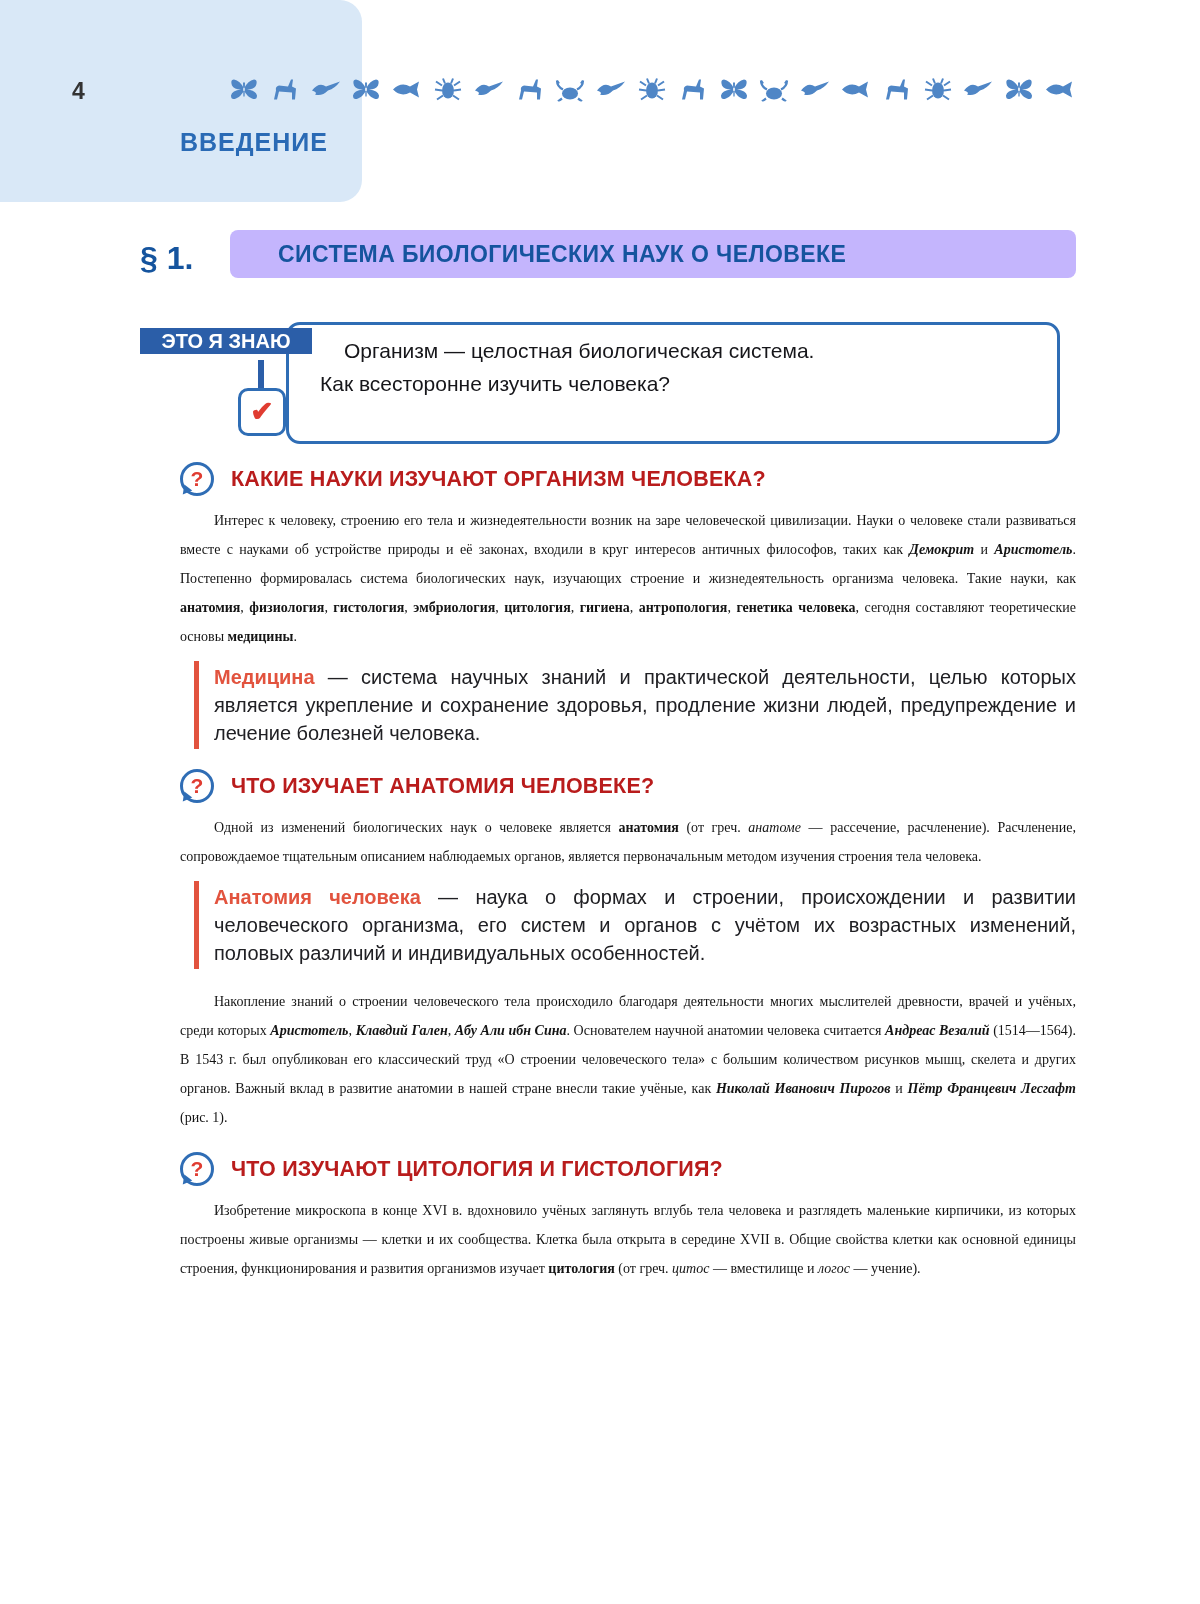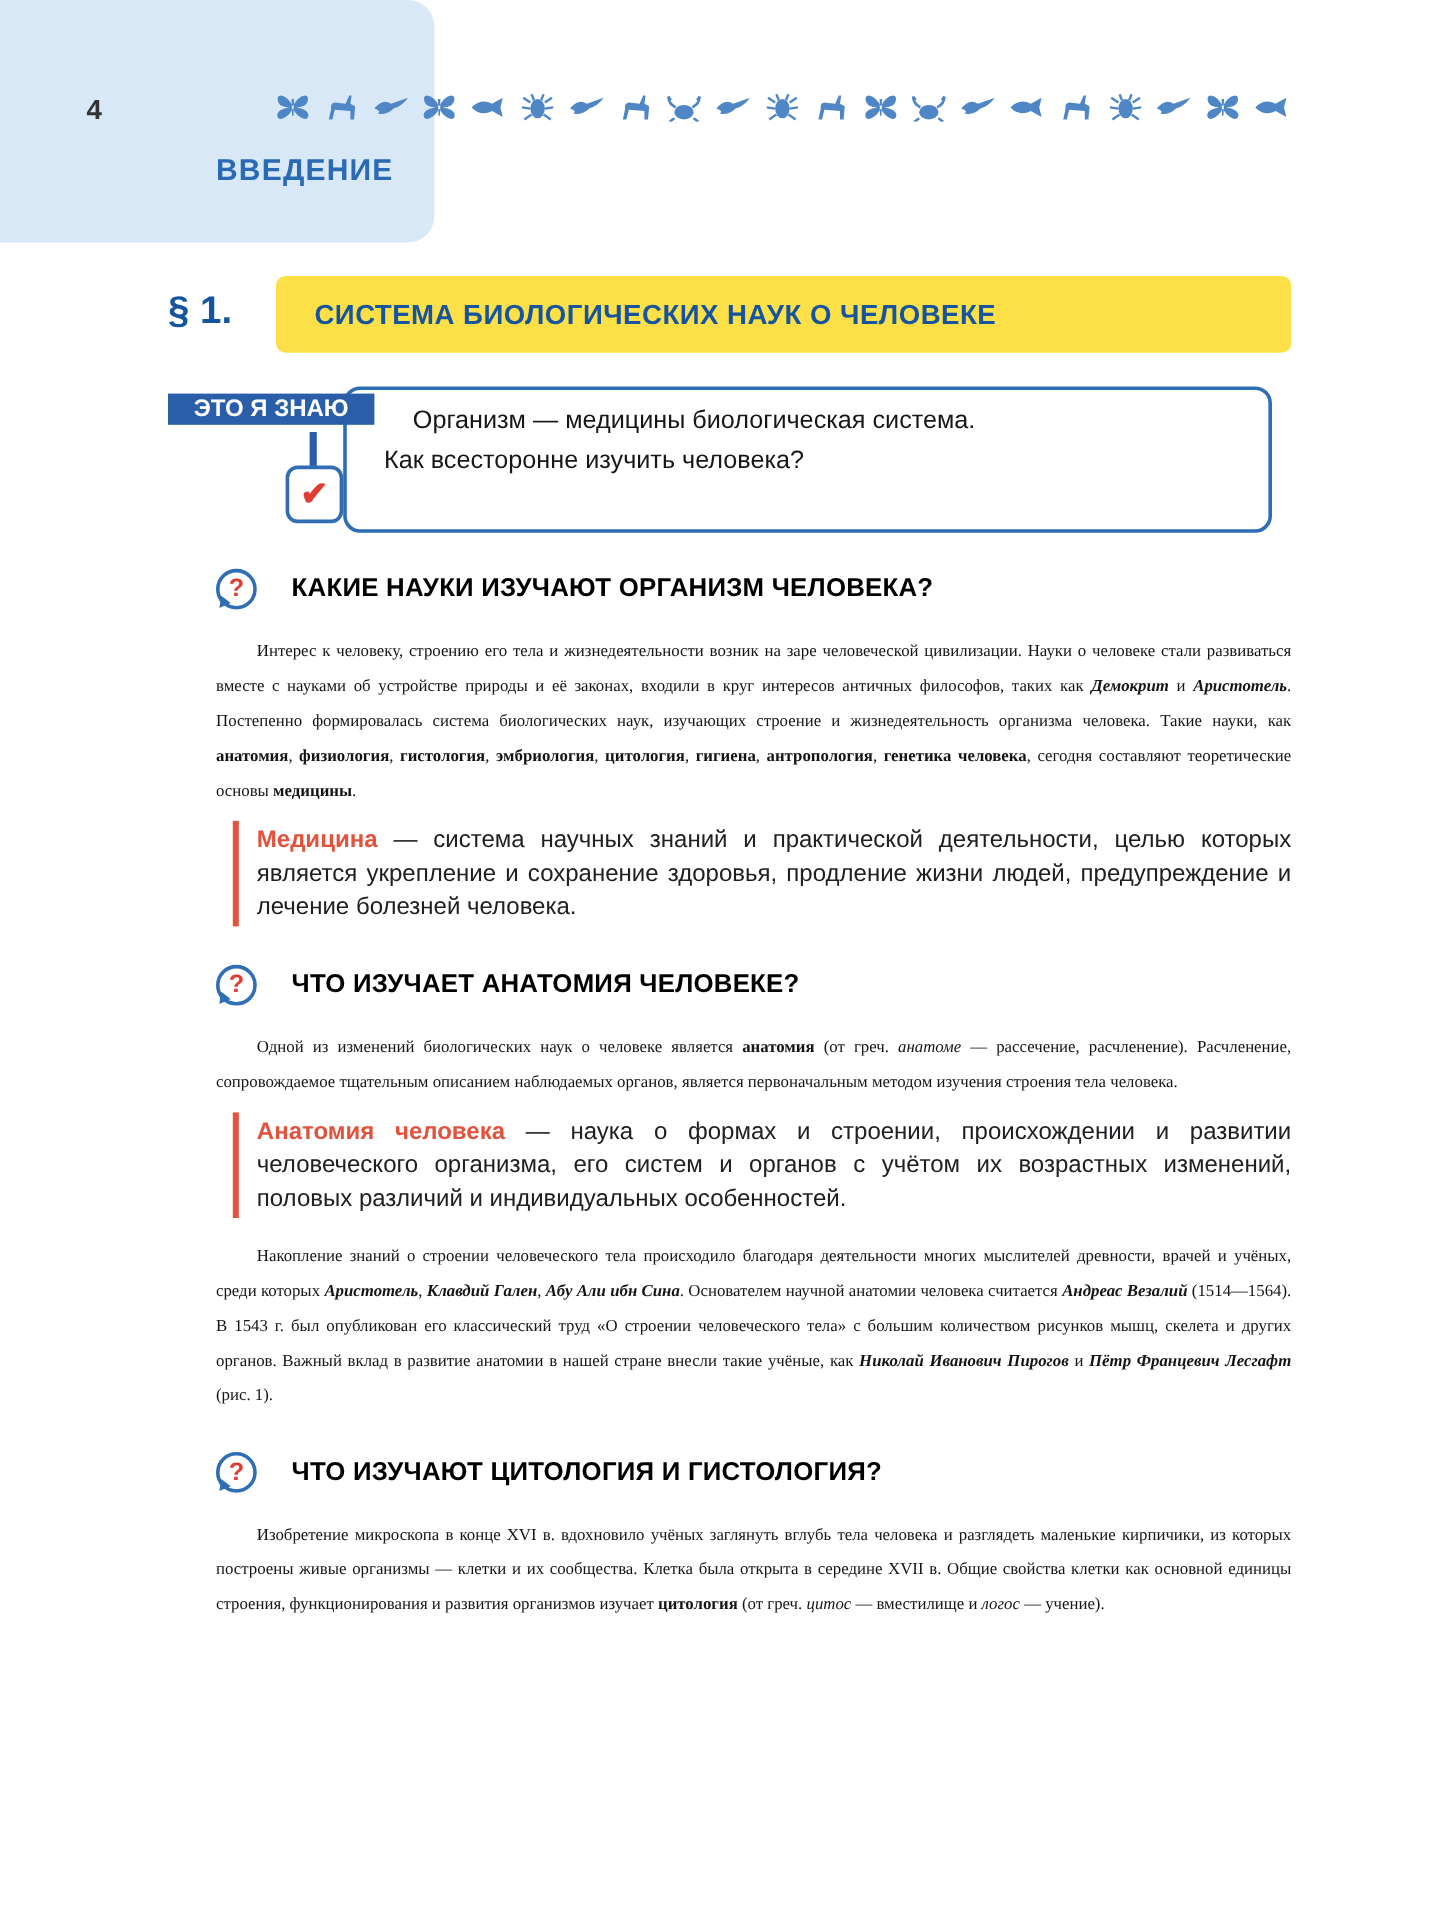--- a/index.html
+++ b/index.html
@@ -11,22 +11,22 @@
              border-radius:0 22px 22px 0;}
   .page-number{position:absolute;left:72px;top:78px;font-size:23px;font-weight:700;color:#333;}
   .frieze{position:absolute;left:228px;top:74px;width:848px;height:30px;display:flex;
           justify-content:space-between;align-items:center;}
   .animal{width:32px;height:25px;fill:#4f86c6;color:#4f86c6;flex:0 0 auto;}
   .running-head{position:absolute;left:180px;top:128px;font-size:25px;font-weight:700;
                 color:#2a6ab5;letter-spacing:1px;}
 
   
   .para-sign{position:absolute;left:140px;top:240px;font-size:32px;font-weight:700;color:#15549e;}
-  .title-bar{position:absolute;left:230px;top:230px;width:846px;height:64px;background:#fde047;
-             border-radius:8px;display:flex;align-items:center;padding-left:32px;box-sizing:border-box;}
+  .title-bar{position:absolute;left:230px;top:230px;width:846px;height:48px;background:#c4b5fd;
+             border-radius:8px;display:flex;align-items:center;padding-left:48px;box-sizing:border-box;}
   .title-bar h1{margin:0;font-size:23px;font-weight:700;color:#15549e;letter-spacing:.4px;}
 
   
   .know-frame{position:absolute;left:286px;top:322px;width:774px;height:122px;border:3px solid #2f6db5;
               border-radius:14px;box-sizing:border-box;background:#fff;z-index:1;}
   .know-stem{position:absolute;left:258px;top:360px;width:6px;height:38px;background:#2b5ea8;z-index:2;}
   .know-label{position:absolute;left:140px;top:328px;width:172px;height:26px;background:#2b5ea8;color:#fff;
               font-size:20px;font-weight:700;display:flex;align-items:center;justify-content:center;z-index:4;}
   .check-box{position:absolute;left:238px;top:388px;width:48px;height:48px;background:#fff;
              border:3px solid #2f6db5;border-radius:10px;box-sizing:border-box;display:flex;
@@ -38,21 +38,21 @@
 
   
   .main{position:absolute;left:180px;top:462px;width:896px;}
   .qhead{display:flex;align-items:center;gap:13px;margin:20px 0 10px;}
   .qhead.first{margin-top:0;}
   .qicon{position:relative;flex:0 0 auto;width:34px;height:34px;border:3px solid #2f6db5;border-radius:50%;
          box-sizing:border-box;display:flex;align-items:center;justify-content:center;background:#fff;}
   .qicon::after{content:"";position:absolute;left:-4px;bottom:-7px;width:0;height:0;
                 border:5px solid transparent;border-top:9px solid #2f6db5;transform:rotate(38deg);}
   .qicon .qm{color:#e03c31;font-size:21px;font-weight:700;}
-  .qhead h2{margin:16px;font-size:21.5px;font-weight:700;color:#000000;letter-spacing:.2px;}
+  .qhead h2{margin:4px;font-size:21.5px;font-weight:700;color:#b91c1c;letter-spacing:.2px;}
   p.body{margin:0 0 8px;font-family:"Liberation Serif",serif;font-size:14px;line-height:29px;
          text-align:justify;text-indent:34px;color:#141414;}
   .definition{margin:10px 0 18px 14px;border-left:5px solid #e2533e;padding:2px 0 2px 15px;}
   .definition p{margin:0;font-size:20px;line-height:28px;text-align:justify;color:#202024;}
 
   .seg-b{font-weight:700;}
   .seg-i{font-style:italic;}
   .seg-bi{font-weight:700;font-style:italic;}
   .seg-accent{color:#e2533e;font-weight:700;}
 </style>
@@ -135,21 +135,21 @@
     <h1>СИСТЕМА БИОЛОГИЧЕСКИХ НАУК О ЧЕЛОВЕКЕ</h1>
   </div>
 
   <div class="know-frame"></div>
   <div class="know-stem"></div>
   <div class="know-label">ЭТО Я ЗНАЮ</div>
   <div class="check-box">
     <span class="mark">✔</span>
   </div>
   <div class="know-lines">
-    <div class="line">Организм — медицины биологическая система.</div>
+    <div class="line">Организм — целостная биологическая система.</div>
     <div class="line l3">Как всесторонне изучить человека?</div>
   </div>
 
   <main class="main">
 
     <section>
       <div class="qhead first">
         <span class="qicon">
           <span class="qm">?</span>
         </span>

